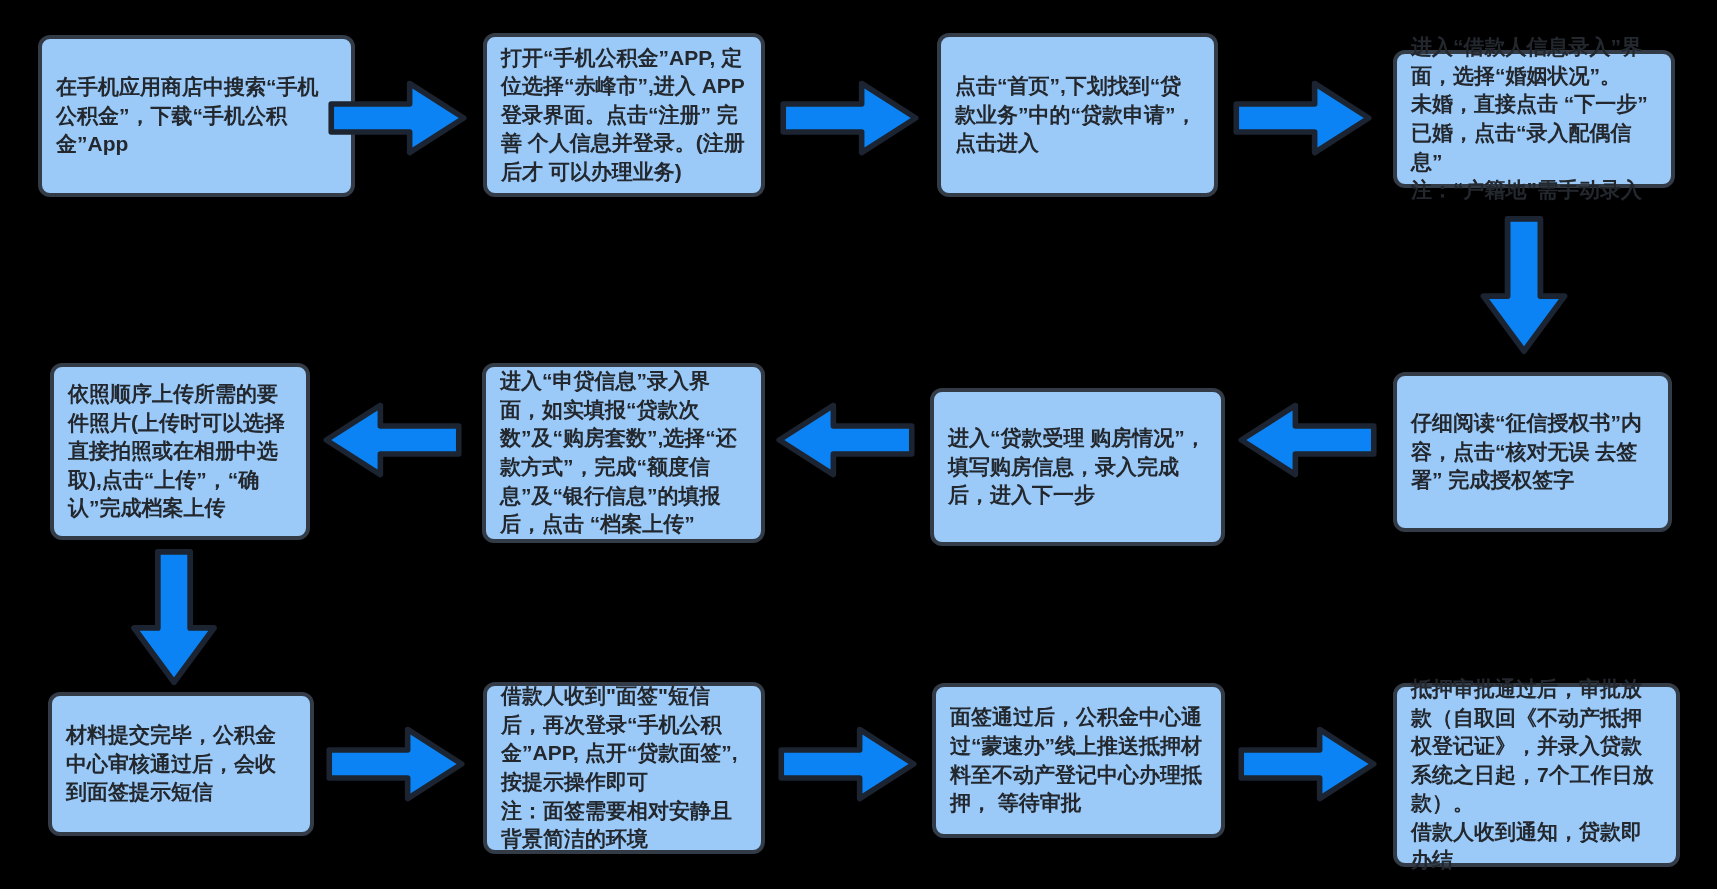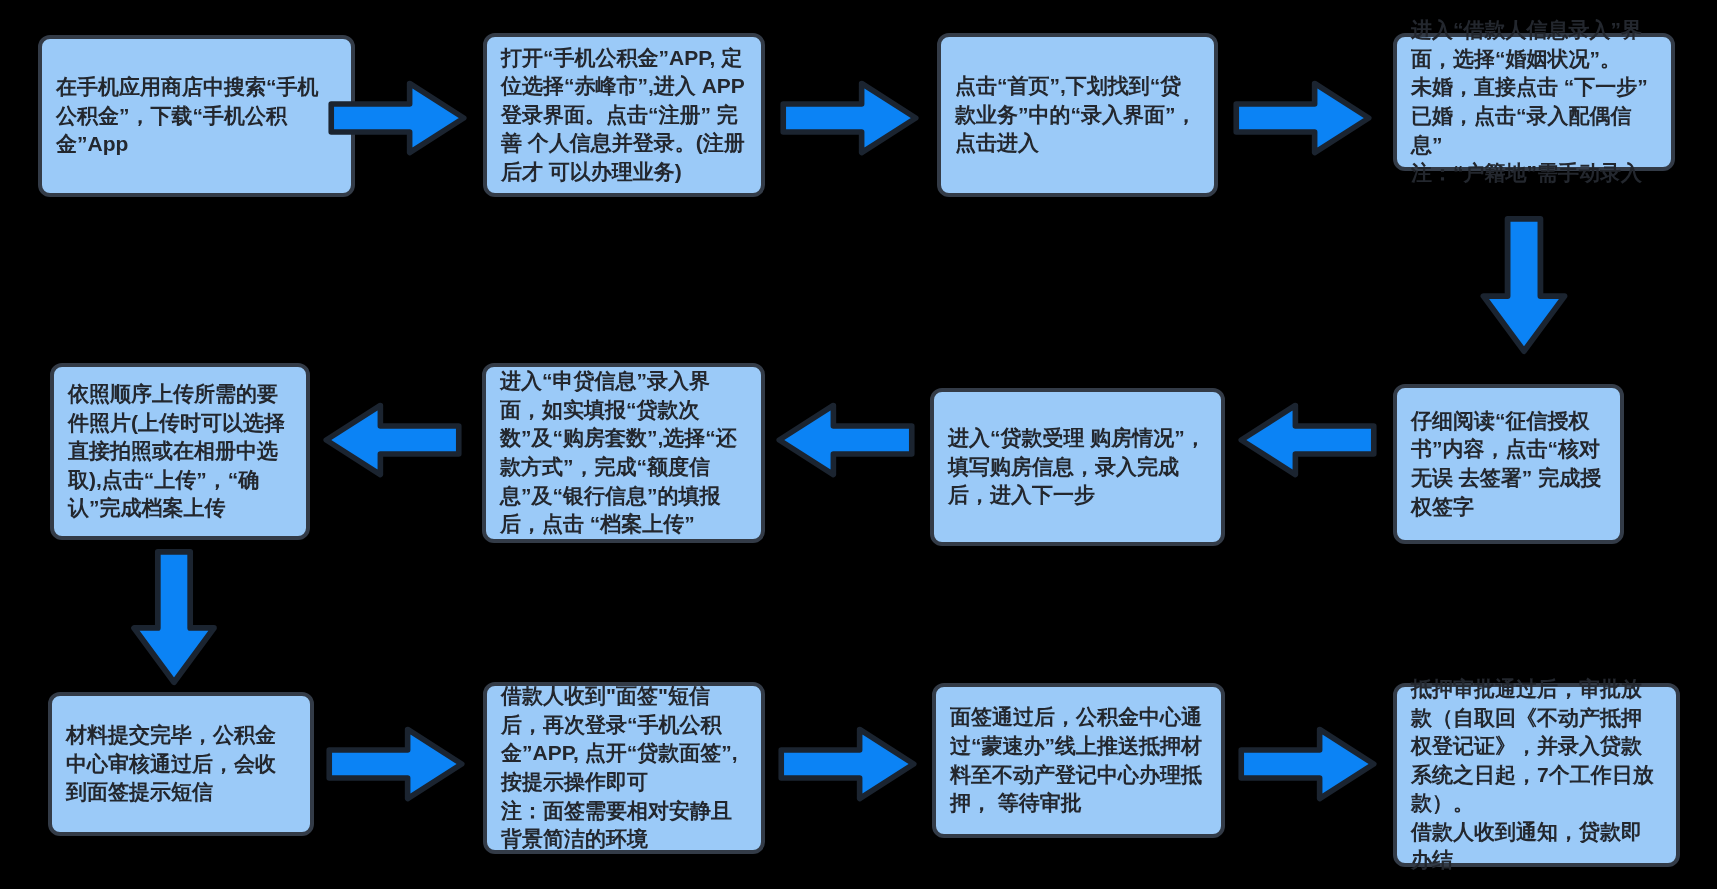--- a/index.html
+++ b/index.html
@@ -36,44 +36,44 @@
 
 <div class="canvas">
 
   <div class="box" style="left:38px;top:35px;width:317px;height:162px">
     <p class="box-text">在手机应用商店中搜索“手机公积金”，下载“手机公积金”App</p>
   </div>
   <div class="box" style="left:483px;top:33px;width:282px;height:164px">
     <p class="box-text">打开“手机公积金”APP, 定位选择“赤峰市”,进入 APP 登录界面。点击“注册” 完善 个人信息并登录。(注册后才 可以办理业务)</p>
   </div>
   <div class="box" style="left:937px;top:33px;width:281px;height:164px">
-    <p class="box-text">点击“首页”,下划找到“贷款业务”中的“录入界面”，点击进入</p>
+    <p class="box-text">点击“首页”,下划找到“贷款业务”中的“贷款申请”，点击进入</p>
   </div>
-  <div class="box" style="left:1393px;top:33px;width:282px;height:138px">
+  <div class="box" style="left:1393px;top:50px;width:282px;height:138px">
     <p class="box-text">进入“借款人信息录入”界面，选择“婚姻状况”。
 未婚，直接点击 “下一步”
 已婚，点击“录入配偶信息”
 注：“户籍地”需手动录入</p>
   </div>
 
   <svg class="arrow" style="left:320px;top:76px;width:155px;height:84px" viewBox="0 0 150 90">
     <polygon class="arrow-shape" points="4,30 88,30 88,8 146,45 88,82 88,60 4,60"></polygon>
   </svg>
   <svg class="arrow" style="left:772px;top:76px;width:155px;height:84px" viewBox="0 0 150 90">
     <polygon class="arrow-shape" points="4,30 88,30 88,8 146,45 88,82 88,60 4,60"></polygon>
   </svg>
   <svg class="arrow" style="left:1225px;top:76px;width:155px;height:84px" viewBox="0 0 150 90">
     <polygon class="arrow-shape" points="4,30 88,30 88,8 146,45 88,82 88,60 4,60"></polygon>
   </svg>
 
   <svg class="arrow" style="left:1478px;top:215px;width:92px;height:140px" viewBox="0 0 92 145">
     <polygon class="arrow-shape" points="29,4 63,4 63,84 88,84 46,141 4,84 29,84"></polygon>
   </svg>
 
-  <div class="box" style="left:1393px;top:384px;width:231px;height:160px">
+  <div class="box" style="left:1393px;top:372px;width:279px;height:160px">
     <p class="box-text">仔细阅读“征信授权书”内容，点击“核对无误 去签署” 完成授权签字</p>
   </div>
   <div class="box" style="left:930px;top:388px;width:295px;height:158px">
     <p class="box-text">进入“贷款受理 购房情况”，填写购房信息，录入完成后，进入下一步</p>
   </div>
   <div class="box" style="left:482px;top:363px;width:283px;height:180px">
     <p class="box-text">进入“申贷信息”录入界面，如实填报“贷款次数”及“购房套数”,选择“还款方式”，完成“额度信息”及“银行信息”的填报后，点击 “档案上传”</p>
   </div>
   <div class="box" style="left:50px;top:363px;width:260px;height:177px">
     <p class="box-text">依照顺序上传所需的要件照片(上传时可以选择直接拍照或在相册中选取),点击“上传”，“确认”完成档案上传</p>

